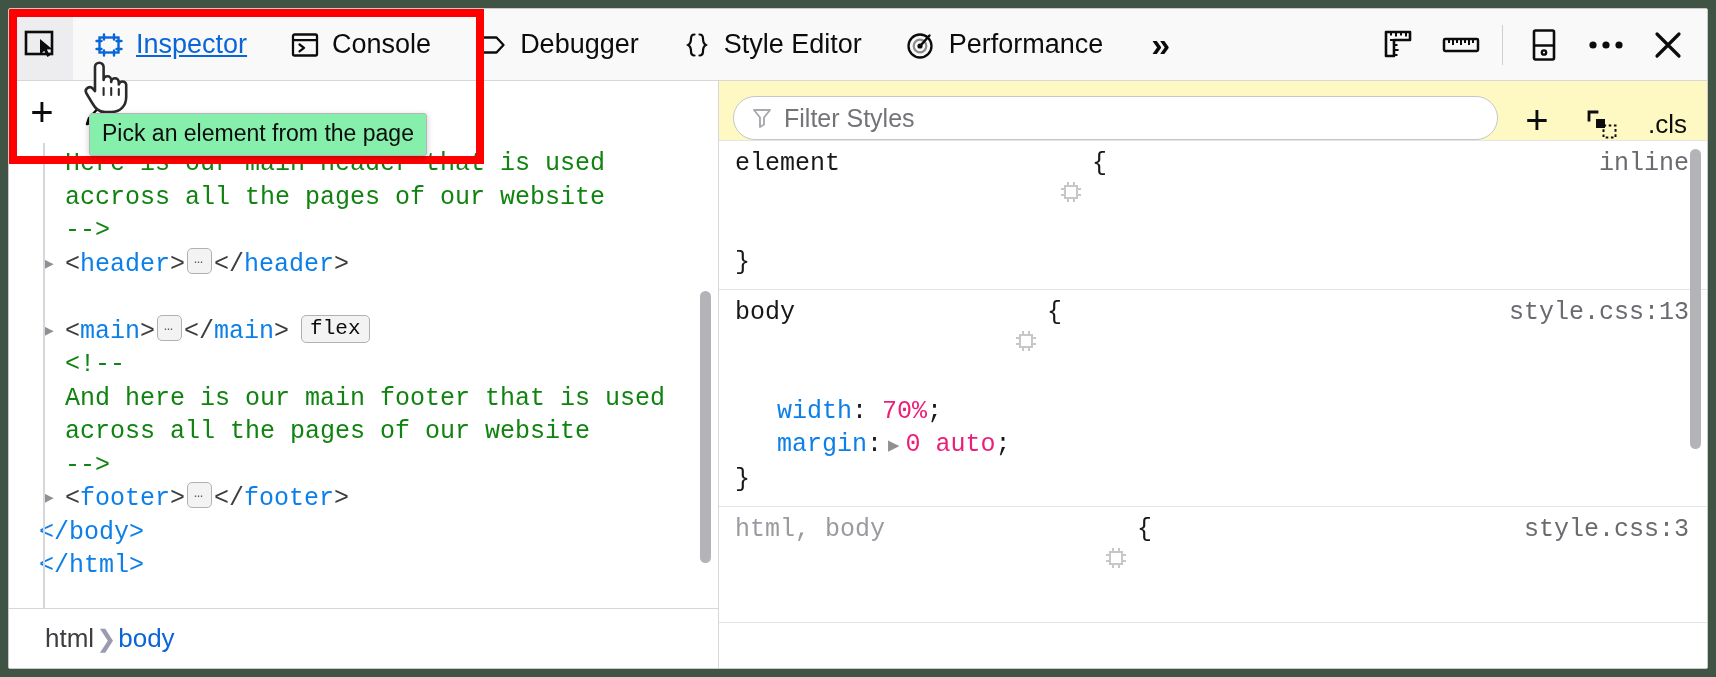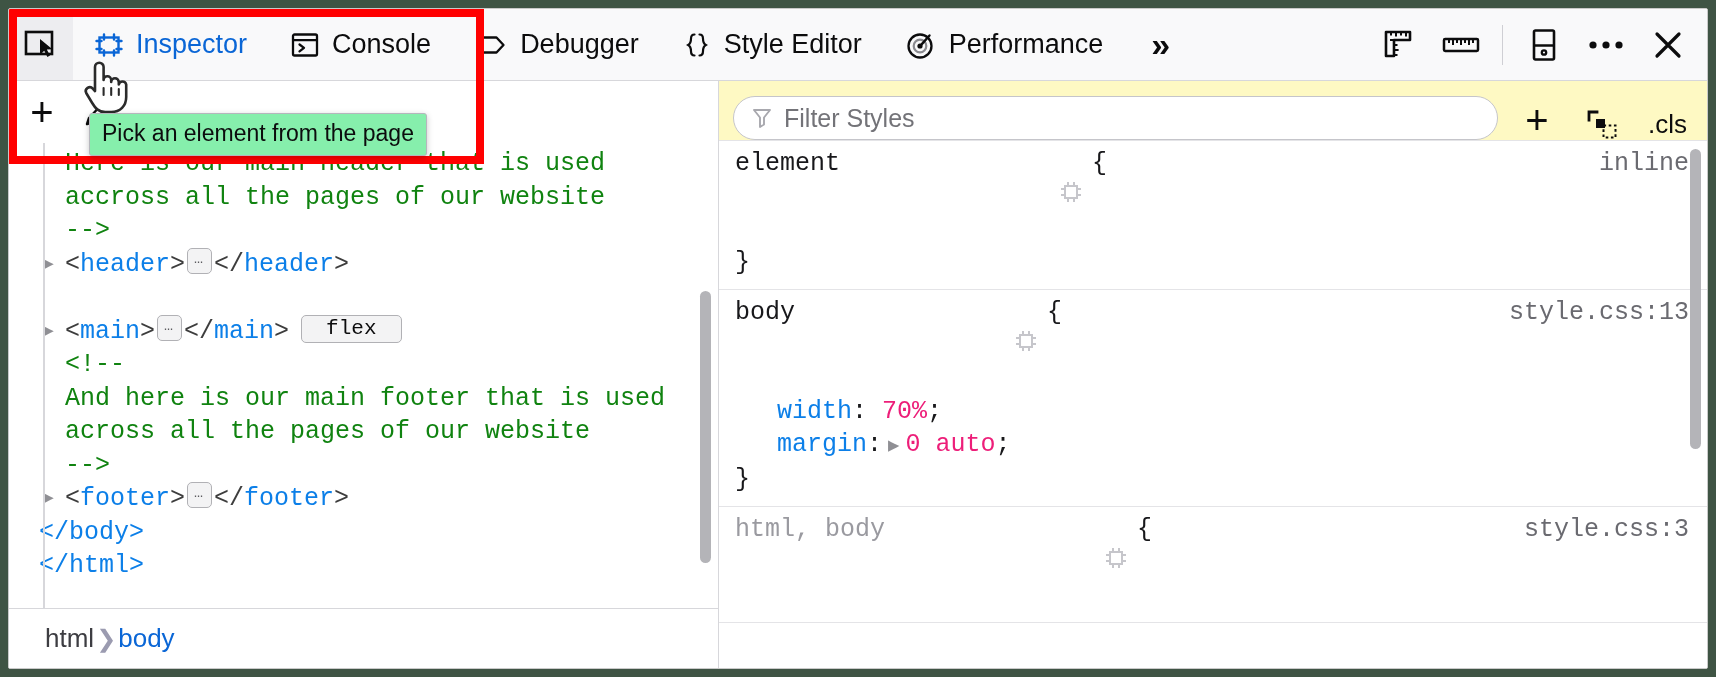--- a/index.html
+++ b/index.html
@@ -25,21 +25,21 @@
   .picker-btn {
     width:64px; display:flex; align-items:center; justify-content:center;
     background:#ededf0; cursor:pointer;
   }
   .tabs { display:flex; align-items:stretch; flex:0 0 auto; }
   .tab {
     display:flex; align-items:center; gap:13px; padding:0 22px;
     font-size:27px; color:#0c0c0d; cursor:pointer; position:relative;
     white-space:nowrap;
   }
-  .tab.active { color:#0a66d6; }
+  .tab.active { color:#0a66d6;text-decoration:underline; }
   .tab.active::before {
     content:""; position:absolute; left:0; right:0; top:0; height:5px;
     background:#0a66d6;
   }
   .toolbar-right {
     margin-left:auto; display:flex; align-items:center; gap:0;
     padding-right:8px;
   }
   .tb-icon {
     width:62px; height:72px; display:flex; align-items:center;
@@ -99,21 +99,21 @@
   .cmt { color:#108310; }
   .tg  { color:#0c7fe8; }
   .brk { color:#3d3d3d; }
   .ellipsis {
     display:inline-block; border:1px solid #b1b1b5; border-radius:5px;
     background:#f3f3f4; font-size:15px; line-height:14px; padding:4px 6px 6px;
     color:#5c5c60; vertical-align:3px; margin:0 2px; cursor:pointer; letter-spacing:2px;
   }
   .badge-flex {
     display:inline-block; border:1px solid #b1b1b5; border-radius:5px;
-    background:#f3f3f4; font-size:21px; line-height:22px; padding:2px 24px;
+    background:#f3f3f4; font-size:21px; line-height:22px; padding:2px 8px;
     color:#0c0c0d; margin-left:12px; cursor:pointer;
     font-family:"Liberation Mono", monospace;
   }
   .mscroll {
     position:absolute; right:7px; top:148px; width:11px; height:272px;
     background:#b4b4b8; border-radius:6px; cursor:pointer;
   }
   .breadcrumb {
     height:60px; min-height:60px; border-top:1px solid #d7d7db;
     display:flex; align-items:center; padding-left:36px; gap:2px;

